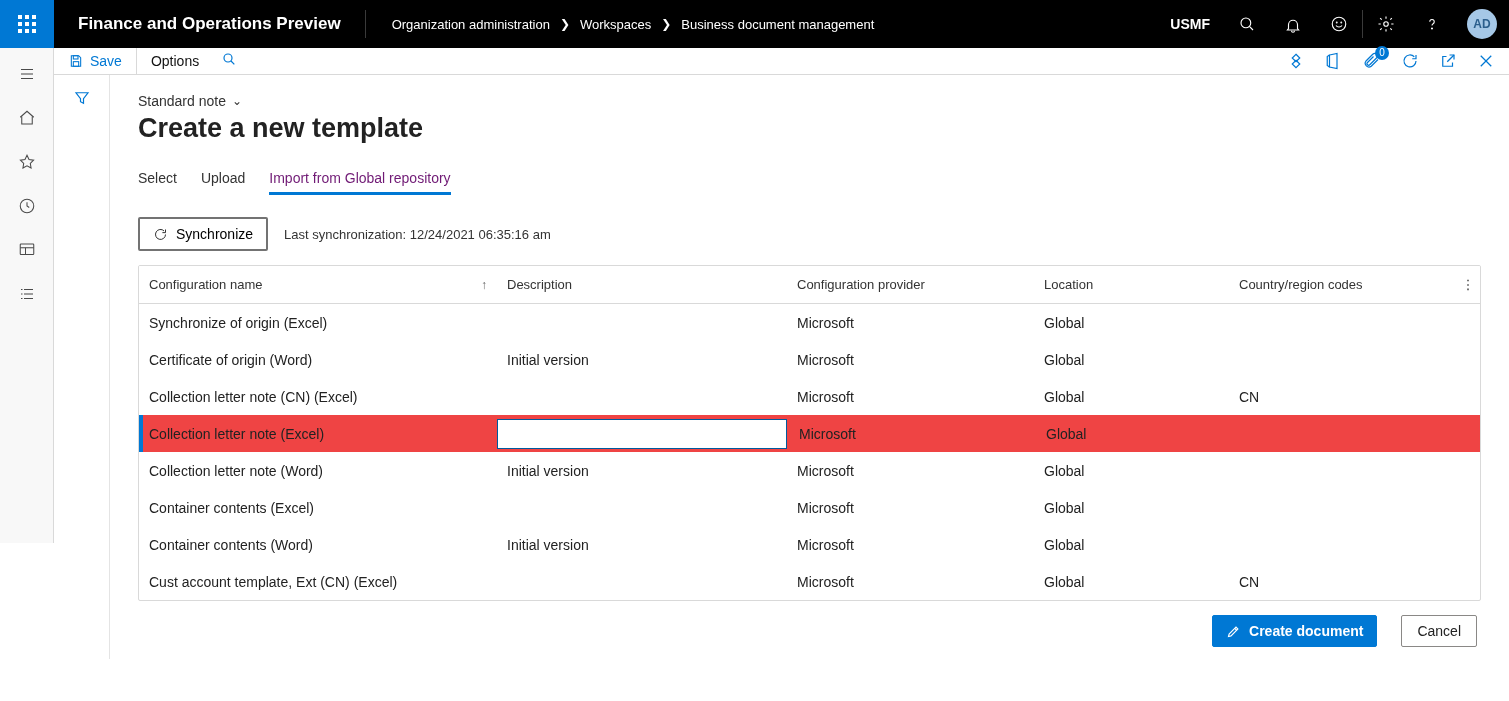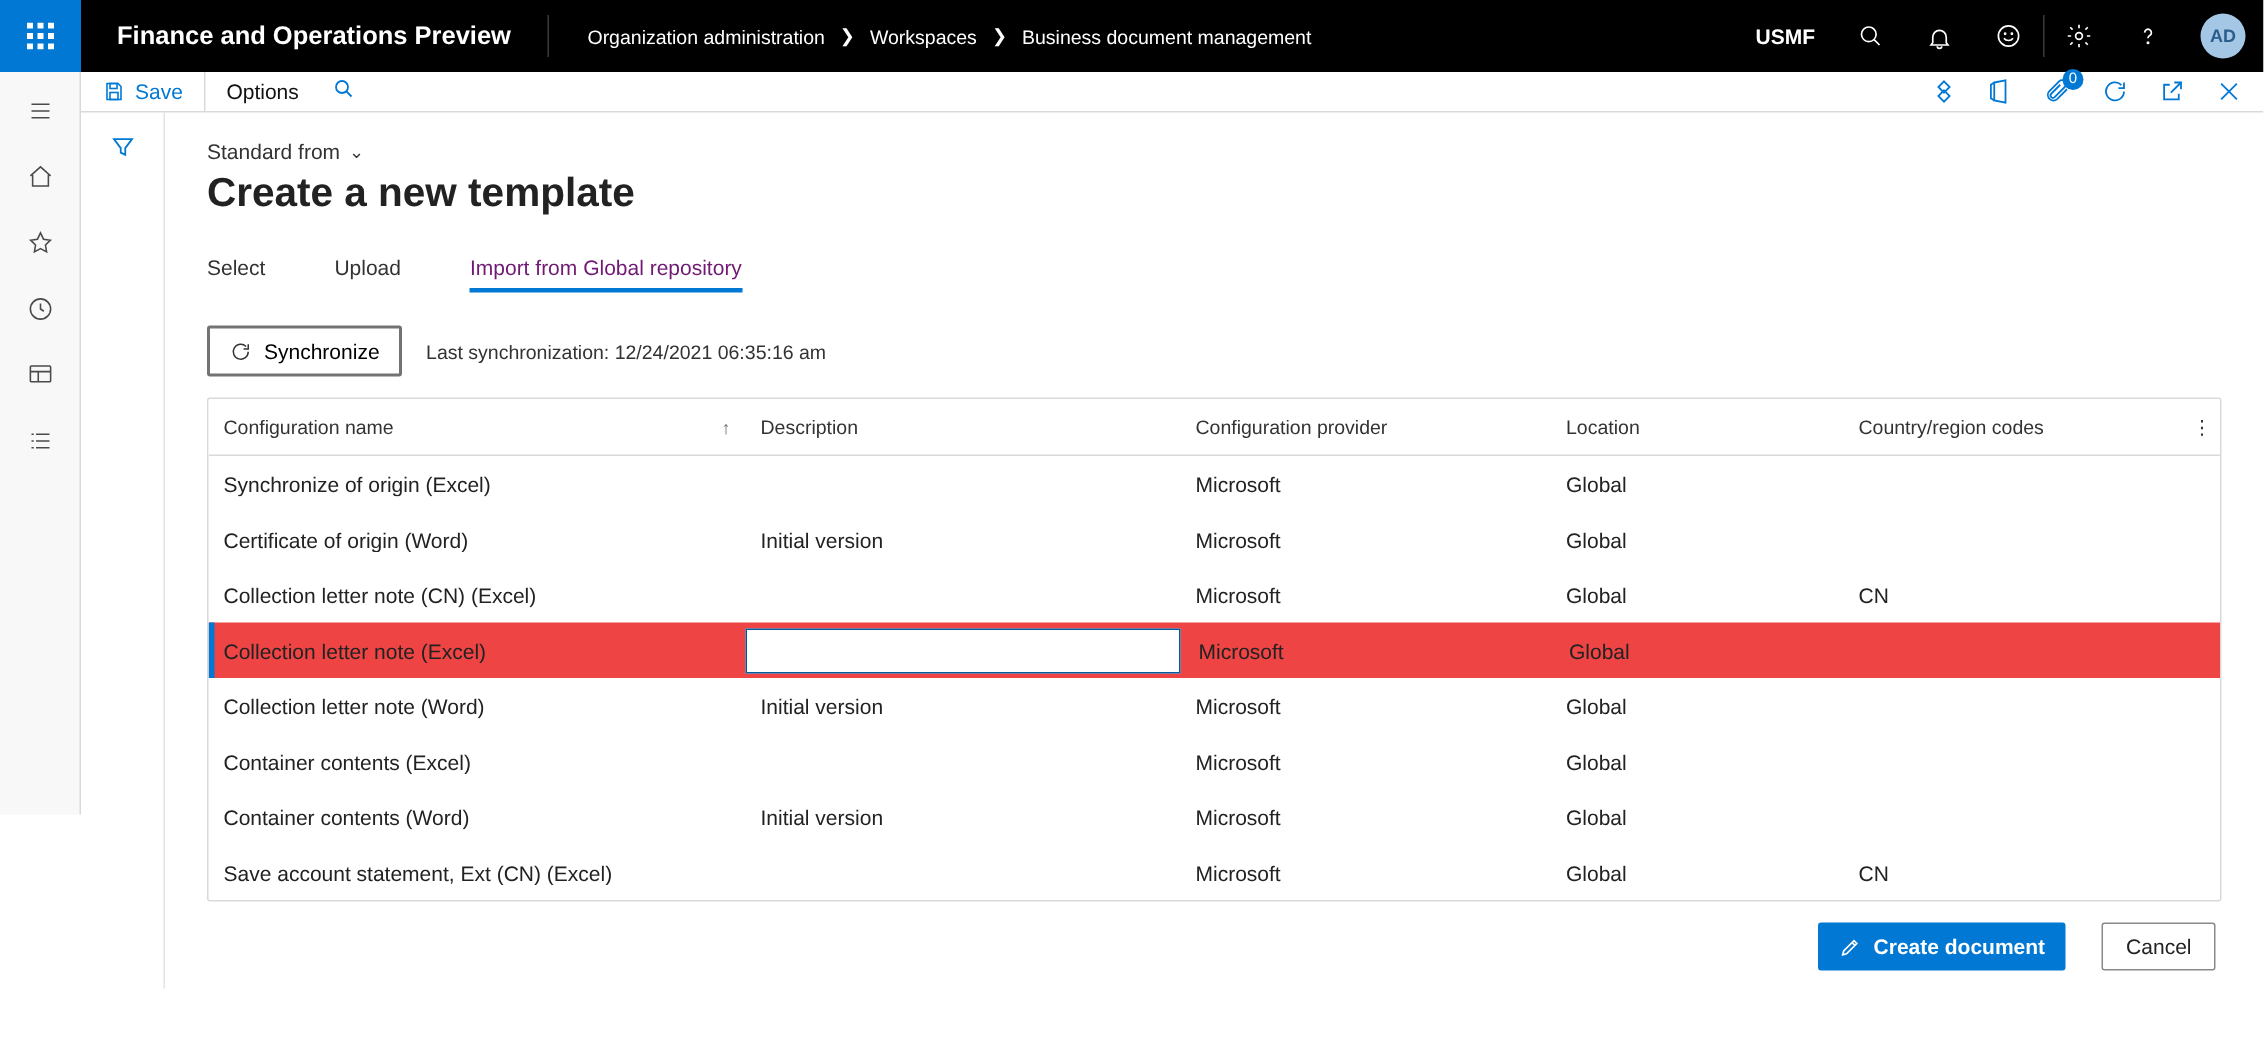--- a/index.html
+++ b/index.html
@@ -37,21 +37,21 @@
   .ab-ico{cursor:pointer;display:flex;align-items:center;justify-content:center;position:relative;}
   .ab-ico svg{width:18px;height:18px;fill:none;stroke:#0078d4;stroke-width:1.6;}
   .ab-badge{position:absolute;top:-6px;right:-8px;background:#0078d4;color:#fff;border-radius:10px;font-size:10px;padding:0 4px;line-height:14px;min-width:14px;text-align:center;}
   
   .content{flex:1;display:flex;}
   .filter-col{width:56px;border-right:1px solid #e4e4e4;display:flex;justify-content:center;padding-top:14px;}
   .filter-col svg{width:18px;height:18px;fill:none;stroke:#0078d4;stroke-width:1.6;cursor:pointer;}
   .main{flex:1;padding:18px 28px 12px 28px;display:flex;flex-direction:column;overflow:hidden;}
   .viewline{font-size:14px;color:#333;display:flex;align-items:center;gap:6px;cursor:pointer;}
   .page-title{font-size:27px;font-weight:600;color:#222;margin-top:4px;}
-  .tabs{display:flex;gap:46px;margin-top:20px;border-bottom:0;text-align:right;}
+  .tabs{display:flex;gap:24px;margin-top:20px;border-bottom:0;text-align:right;}
   .tab{font-size:14px;color:#333;padding:6px 0;cursor:pointer;}
   .tab.active{color:#701a75;border-bottom:3px solid #0078d4;font-weight:400;}
   .syncrow{display:flex;align-items:center;gap:16px;margin-top:22px;}
   .sync-btn{border:2px solid #737373;background:#fff;padding:7px 13px;font-size:14px;display:flex;align-items:center;gap:8px;cursor:pointer;border-radius:2px;}
   .sync-btn svg{width:15px;height:15px;fill:none;stroke:#333;stroke-width:1.6;}
   .sync-text{font-size:13px;color:#333;}
   
   .grid-wrap{margin-top:14px;border:1px solid #d9d9d9;border-radius:2px;flex:1;overflow:hidden;position:relative;display:flex;flex-direction:column;}
   .grid-head{display:flex;align-items:center;height:38px;border-bottom:1px solid #d9d9d9;font-size:13px;color:#333;font-weight:400;background:#fff;}
   .gh{padding:0 10px;display:flex;align-items:center;gap:23px;}
@@ -248,21 +248,21 @@
     </div>
 
     <div class="content">
       <div class="filter-col">
         <svg viewBox="0 0 24 24">
             <path d="M4 5h16l-6 8v6l-4-2v-4z"></path>
           </svg>
       </div>
       <div class="main">
         <div class="viewline">
-          <span>Standard from</span>
+          <span>Standard note</span>
           <span style="font-size:12px;">⌄</span>
         </div>
         <div class="page-title">Create a new template</div>
 
         <div class="tabs">
           <div class="tab">Select</div>
           <div class="tab">Upload</div>
           <div class="tab active">Import from Global repository</div>
         </div>
 
@@ -343,21 +343,21 @@
                 <div class="cell c-cc"></div>
               </div>
               <div class="row">
                 <div class="cell c-name">Container contents (Word)</div>
                 <div class="cell c-desc">Initial version</div>
                 <div class="cell c-prov">Microsoft</div>
                 <div class="cell c-loc">Global</div>
                 <div class="cell c-cc"></div>
               </div>
               <div class="row">
-                <div class="cell c-name">Save account statement, Ext (CN) (Excel)</div>
+                <div class="cell c-name">Cust account template, Ext (CN) (Excel)</div>
                 <div class="cell c-desc"></div>
                 <div class="cell c-prov">Microsoft</div>
                 <div class="cell c-loc">Global</div>
                 <div class="cell c-cc">CN</div>
               </div>
             </div>
         </div>
 
         <div class="footer">
           <button class="btn-primary">

